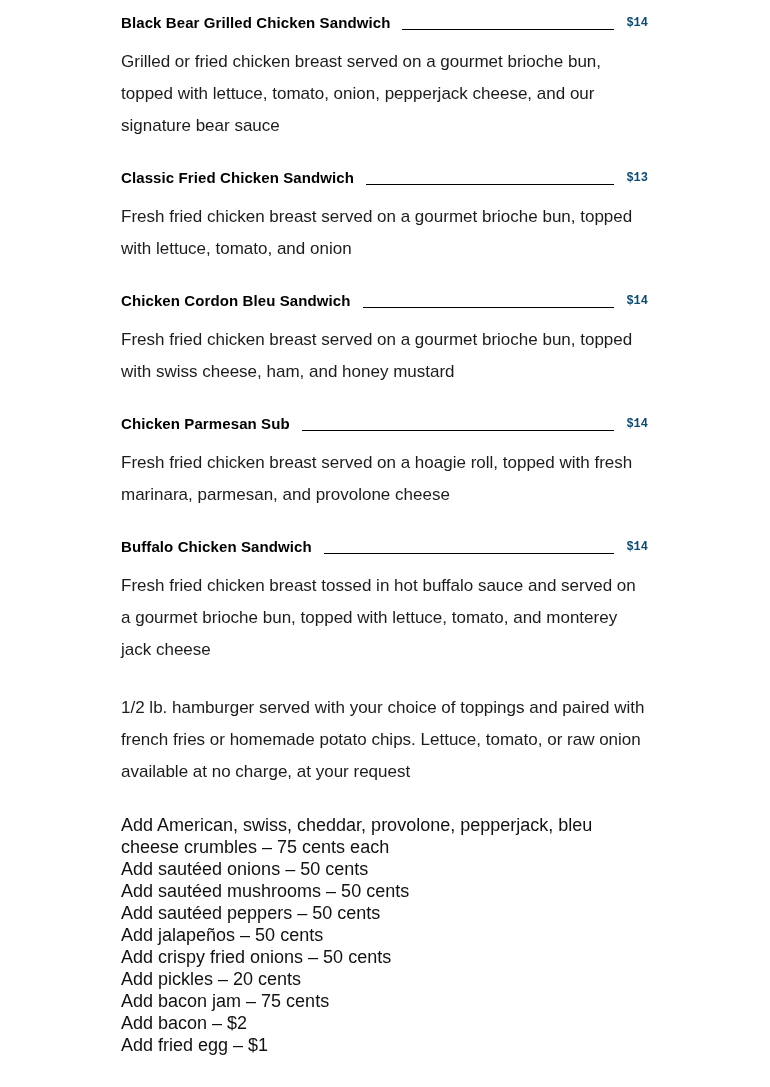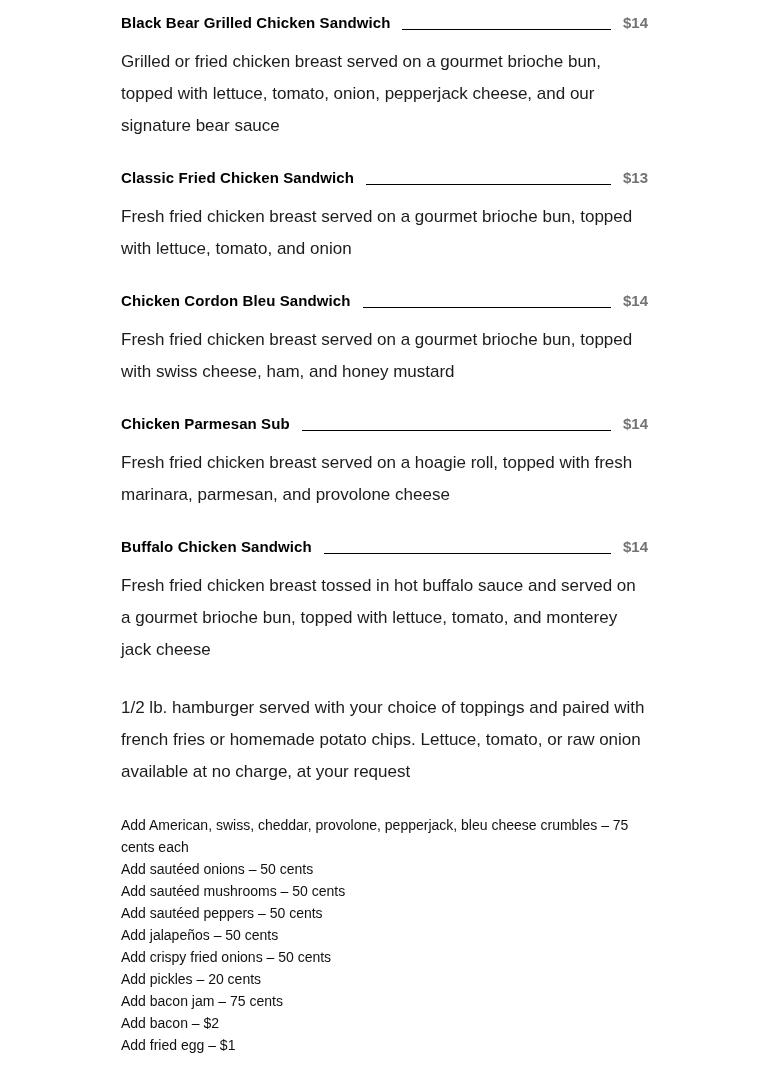--- a/index.html
+++ b/index.html
@@ -30,38 +30,39 @@
     white-space: nowrap;
   }
   .leader-line {
     flex: 1;
     border-bottom: 1px solid #000000;
     margin: 0 12px;
     margin-bottom: 3px;
     min-width: 30px;
   }
   .item-price {
-    font-size: 15px;
+    font-size: 12px;
     font-weight: 700;
-    color: #737373;
+    color: #0c4a6e;
     white-space: nowrap;
+    font-family: Liberation Mono, monospace;
   }
   .item-description {
     margin-top: 13px;
     margin-bottom: 26px;
     font-size: 17px;
     line-height: 32px;
     color: #1c1c1c;
     font-weight: 400;
   }
   .addons-list {
     margin-top: 12px;
   }
   .addon-line {
-    font-size: 14px;
+    font-size: 18px;
     line-height: 22px;
     color: #111111;
     font-weight: 400;
   }
 </style>
 </head>
 <body>
 
 <div class="menu-page">
 

